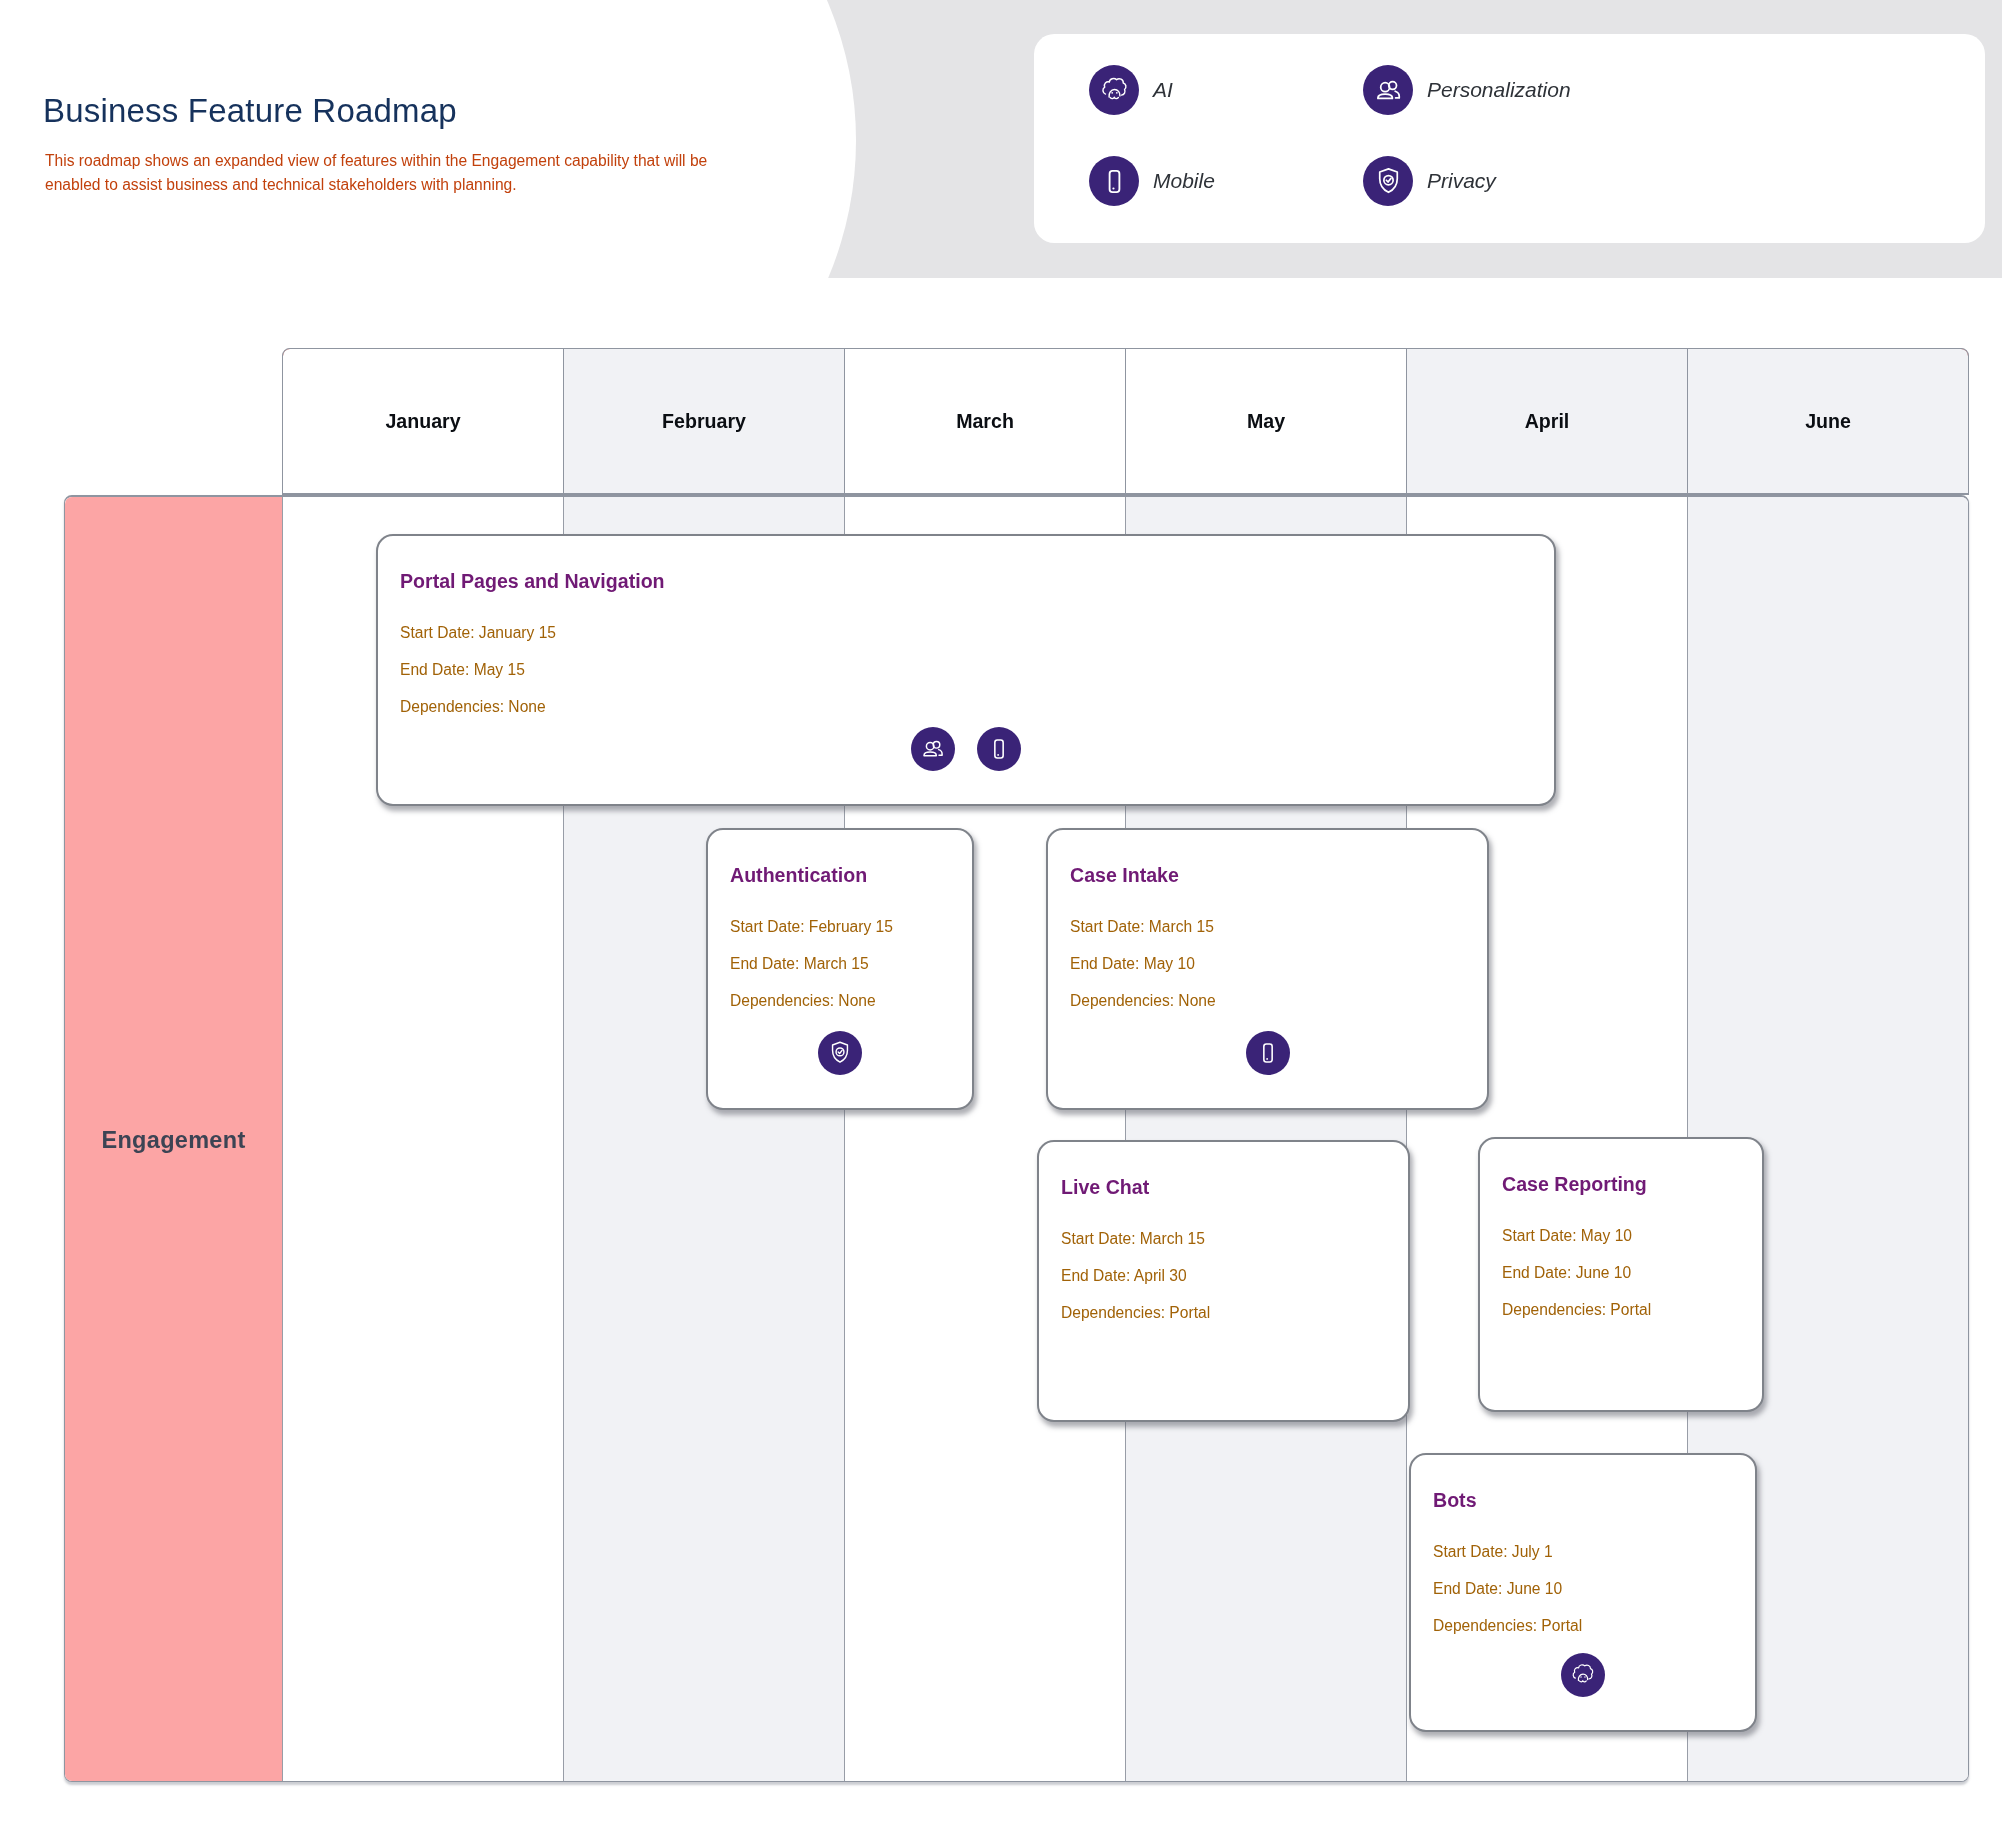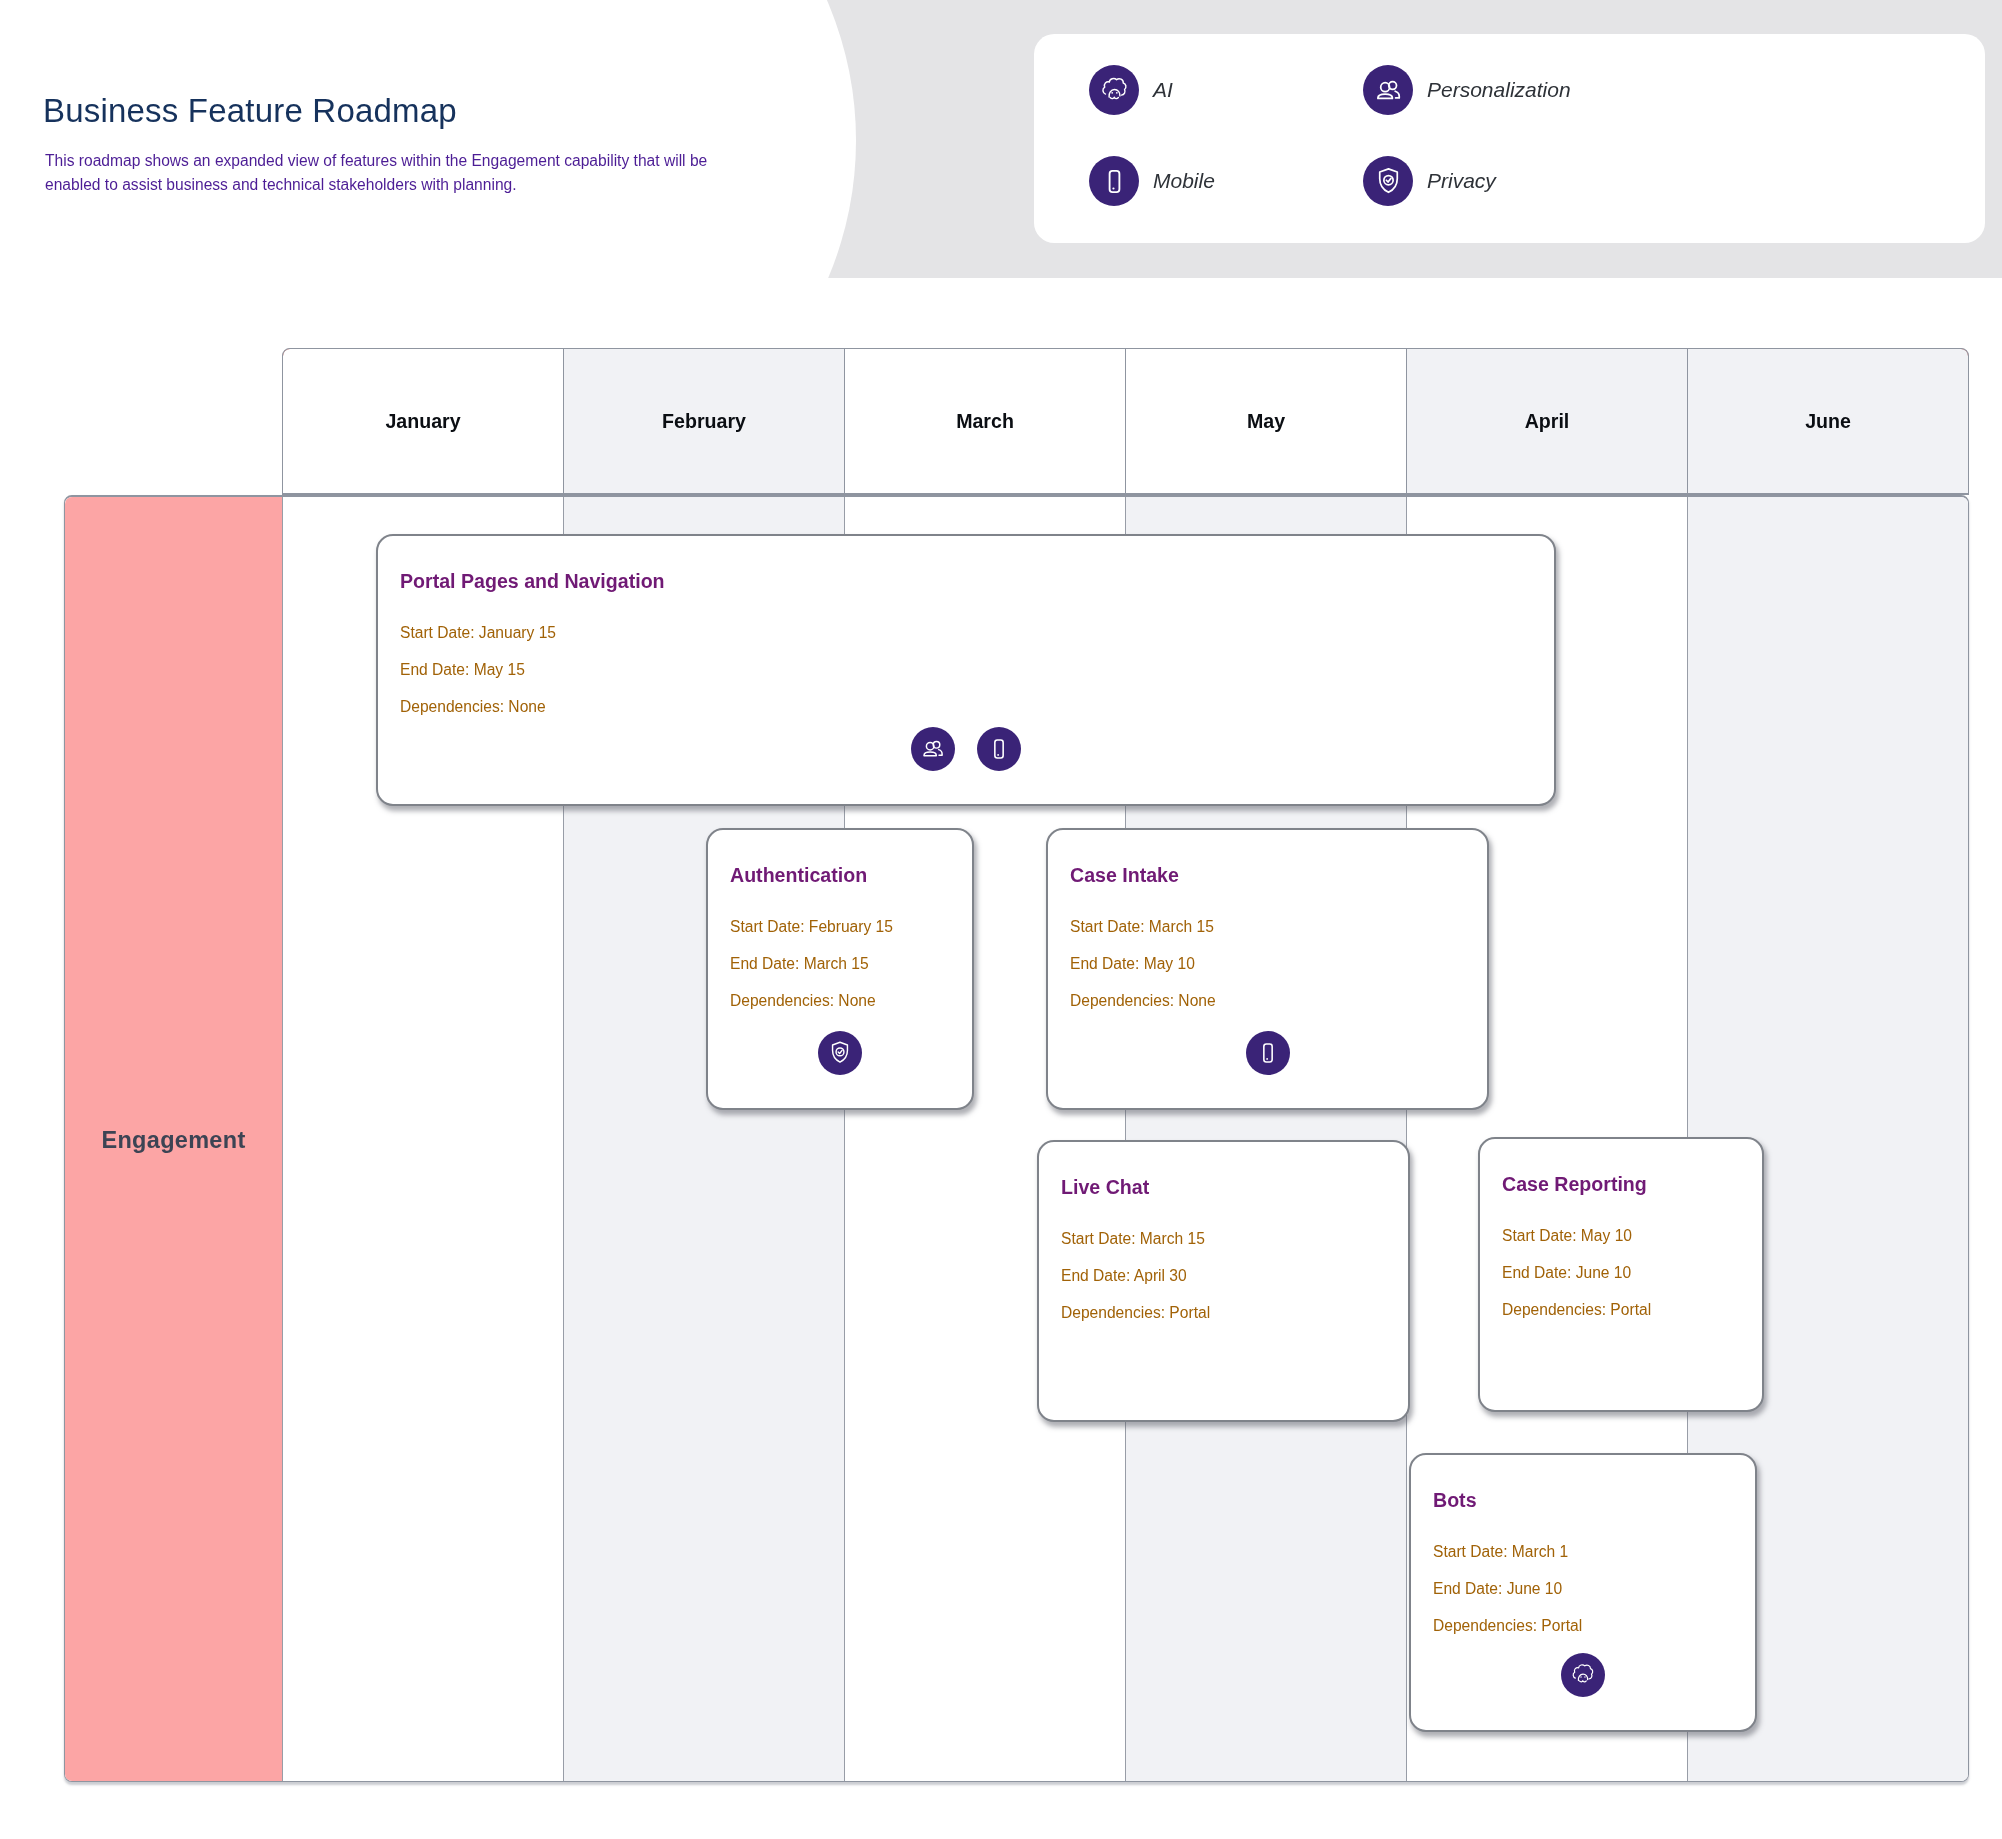--- a/index.html
+++ b/index.html
@@ -5,21 +5,21 @@
   html,body{margin:0;padding:0;background:#ffffff;}
   .page{
     position:relative;width:2002px;height:1840px;overflow:hidden;
     background:#ffffff;font-family:"Liberation Sans", sans-serif;
     -webkit-font-smoothing:antialiased;
   }
   
   .band{position:absolute;left:485px;top:0;width:1518px;height:278px;background:#e4e4e6;overflow:hidden;}
   .band-notch{position:absolute;left:-336px;top:-213px;width:707px;height:707px;border-radius:50%;background:#ffffff;}
   .page-title{position:absolute;left:43px;top:92px;font-size:33px;font-weight:500;color:#16325c;letter-spacing:0.2px;}
-  .page-subtitle{position:absolute;left:45px;top:149px;width:735px;font-size:15.6px;line-height:24px;color:#4c1d95;}
+  .page-subtitle{position:absolute;left:45px;top:149px;width:735px;font-size:15.6px;line-height:24px;color:#c2410c;}
   
   .legend{
     position:absolute;left:1034px;top:34px;width:951px;height:209px;background:#ffffff;border-radius:20.3px;
     display:grid;grid-template-columns:274px auto;grid-template-rows:50px 50px;
     row-gap:41px;padding:31px 0 0 55px;box-sizing:border-box;
   }
   .legend-item{display:flex;align-items:center;gap:14px;}
   .legend-label{font-size:21px;color:#2e3238;font-style:italic;}
   
   .picon{border-radius:50%;background:#3a2377;display:flex;align-items:center;justify-content:center;flex:0 0 auto;}
@@ -240,21 +240,21 @@
 
   <div class="card" id="card-case-reporting">
     <div class="card-title">Case Reporting</div>
     <div class="card-meta first">Start Date: May 10</div>
     <div class="card-meta">End Date:  June 10</div>
     <div class="card-meta">Dependencies: Portal</div>
   </div>
 
   <div class="card" id="card-bots">
     <div class="card-title">Bots</div>
-    <div class="card-meta first">Start Date:  March 1</div>
+    <div class="card-meta first">Start Date:  July 1</div>
     <div class="card-meta">End Date: June 10</div>
     <div class="card-meta">Dependencies: Portal</div>
     <div class="card-icons">
       <span class="picon picon-sm">
           <svg viewBox="0 0 36 36" width="28" height="28">
             <use href="#i-einstein"></use>
           </svg>
         </span>
     </div>
   </div>

